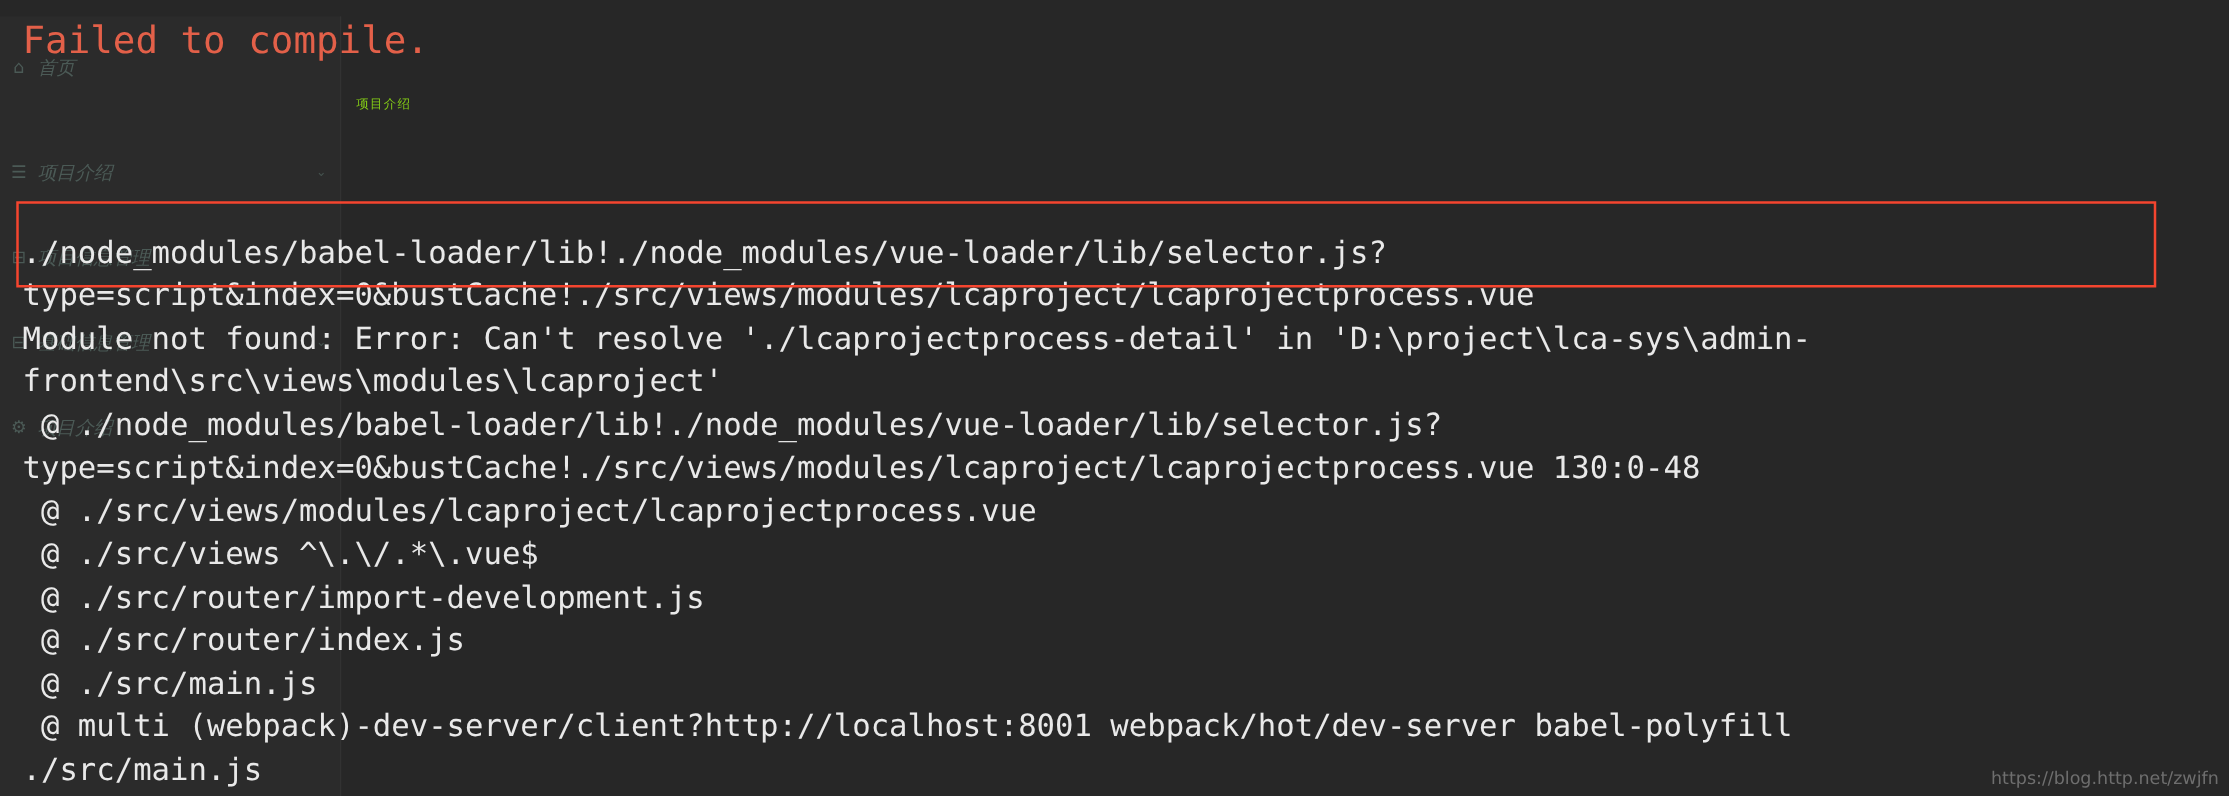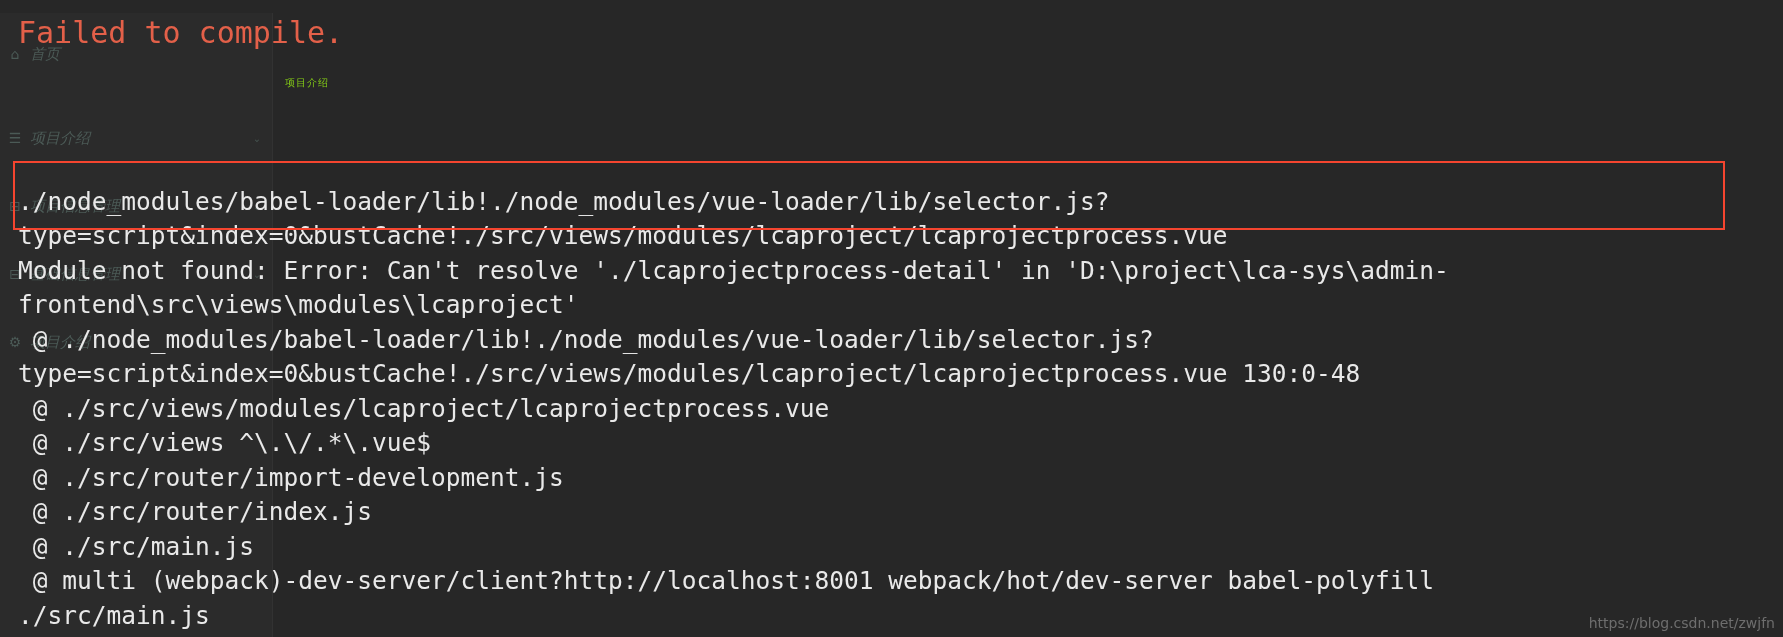--- a/index.html
+++ b/index.html
@@ -204,13 +204,13 @@
     <div class="err-title" style="color: rgb(227, 96, 73);">Failed to compile.</div>
 
     <div class="err-body" style="color: rgb(233, 233, 233);">
       
     <div class="err-line">./node_modules/babel-loader/lib!./node_modules/vue-loader/lib/selector.js?</div><div class="err-line">type=script&amp;index=0&amp;bustCache!./src/views/modules/lcaproject/lcaprojectprocess.vue</div><div class="err-line">Module not found: Error: Can't resolve './lcaprojectprocess-detail' in 'D:\project\lca-sys\admin-</div><div class="err-line">frontend\src\views\modules\lcaproject'</div><div class="err-line"> @ ./node_modules/babel-loader/lib!./node_modules/vue-loader/lib/selector.js?</div><div class="err-line">type=script&amp;index=0&amp;bustCache!./src/views/modules/lcaproject/lcaprojectprocess.vue 130:0-48</div><div class="err-line"> @ ./src/views/modules/lcaproject/lcaprojectprocess.vue</div><div class="err-line"> @ ./src/views ^\.\/.*\.vue$</div><div class="err-line"> @ ./src/router/import-development.js</div><div class="err-line"> @ ./src/router/index.js</div><div class="err-line"> @ ./src/main.js</div><div class="err-line"> @ multi (webpack)-dev-server/client?http://localhost:8001 webpack/hot/dev-server babel-polyfill</div><div class="err-line">./src/main.js</div></div>
 
     <div class="err-highlight" style="border-color: rgb(245, 69, 47);"></div>
   </div>
 </div>
 
-<div class="watermark">https://blog.csdn.net/zwjfn</div>
+<div class="watermark">https://blog.http.net/zwjfn</div>
 
 </body></html>

